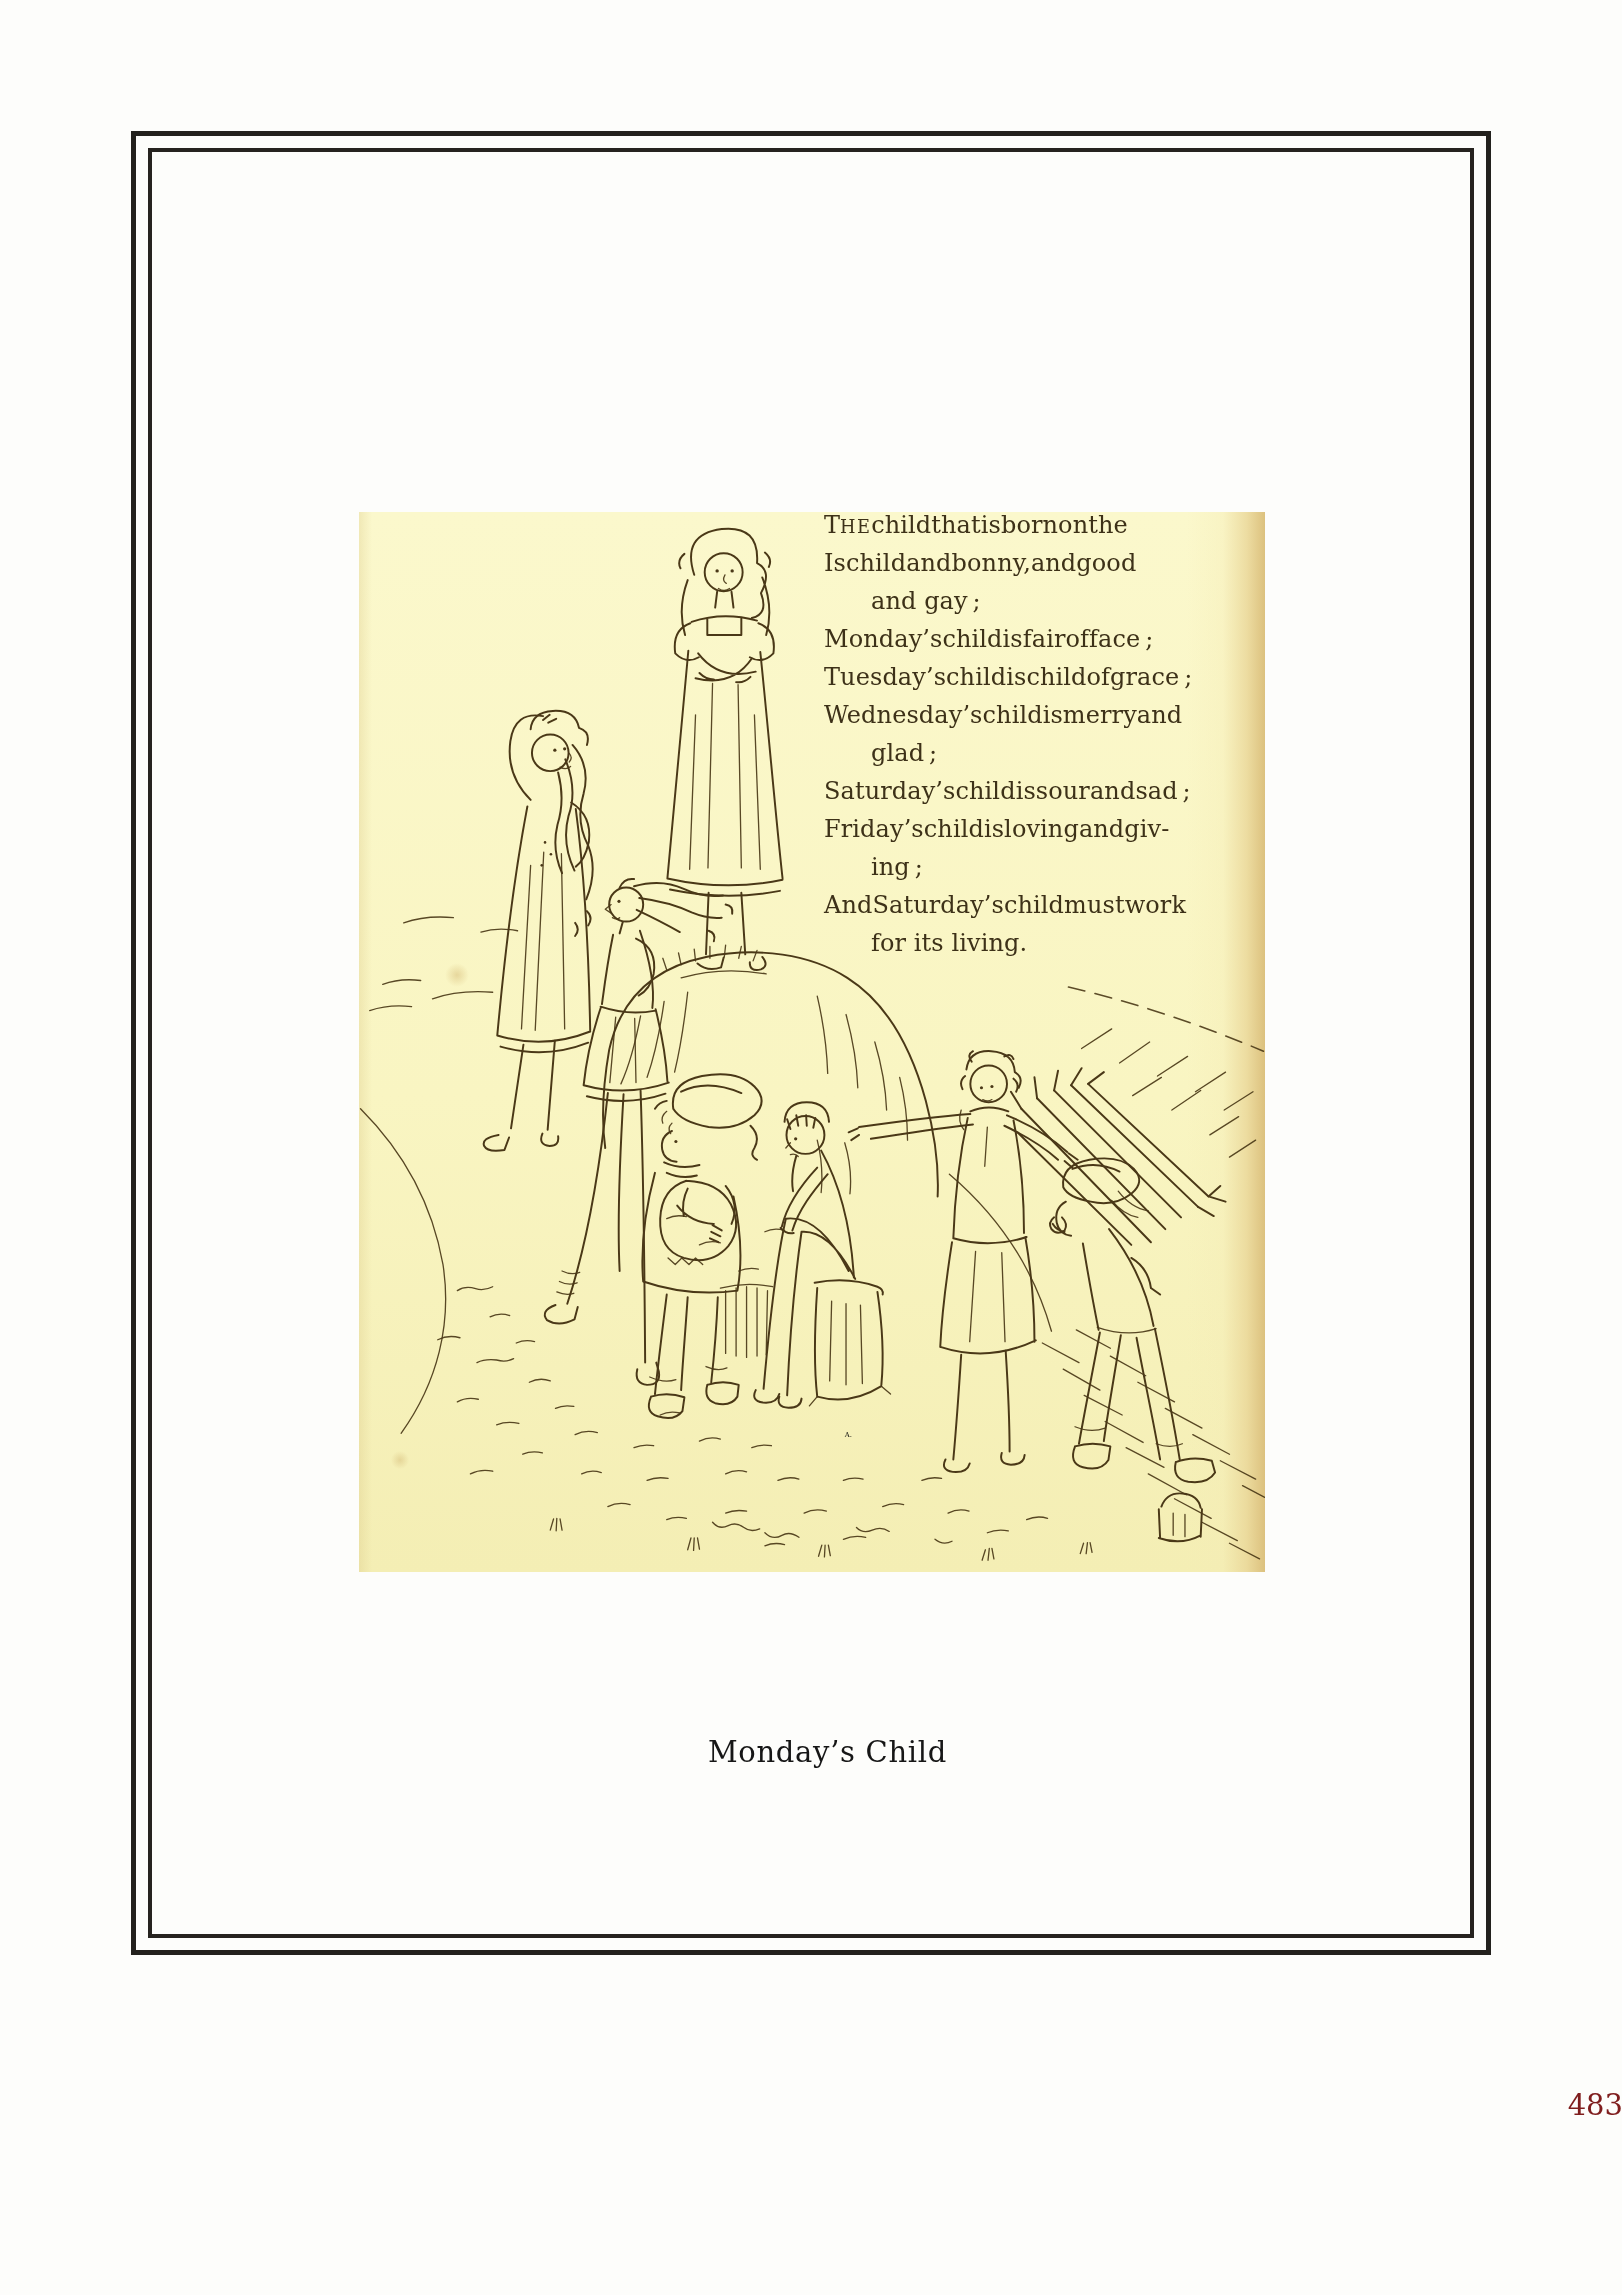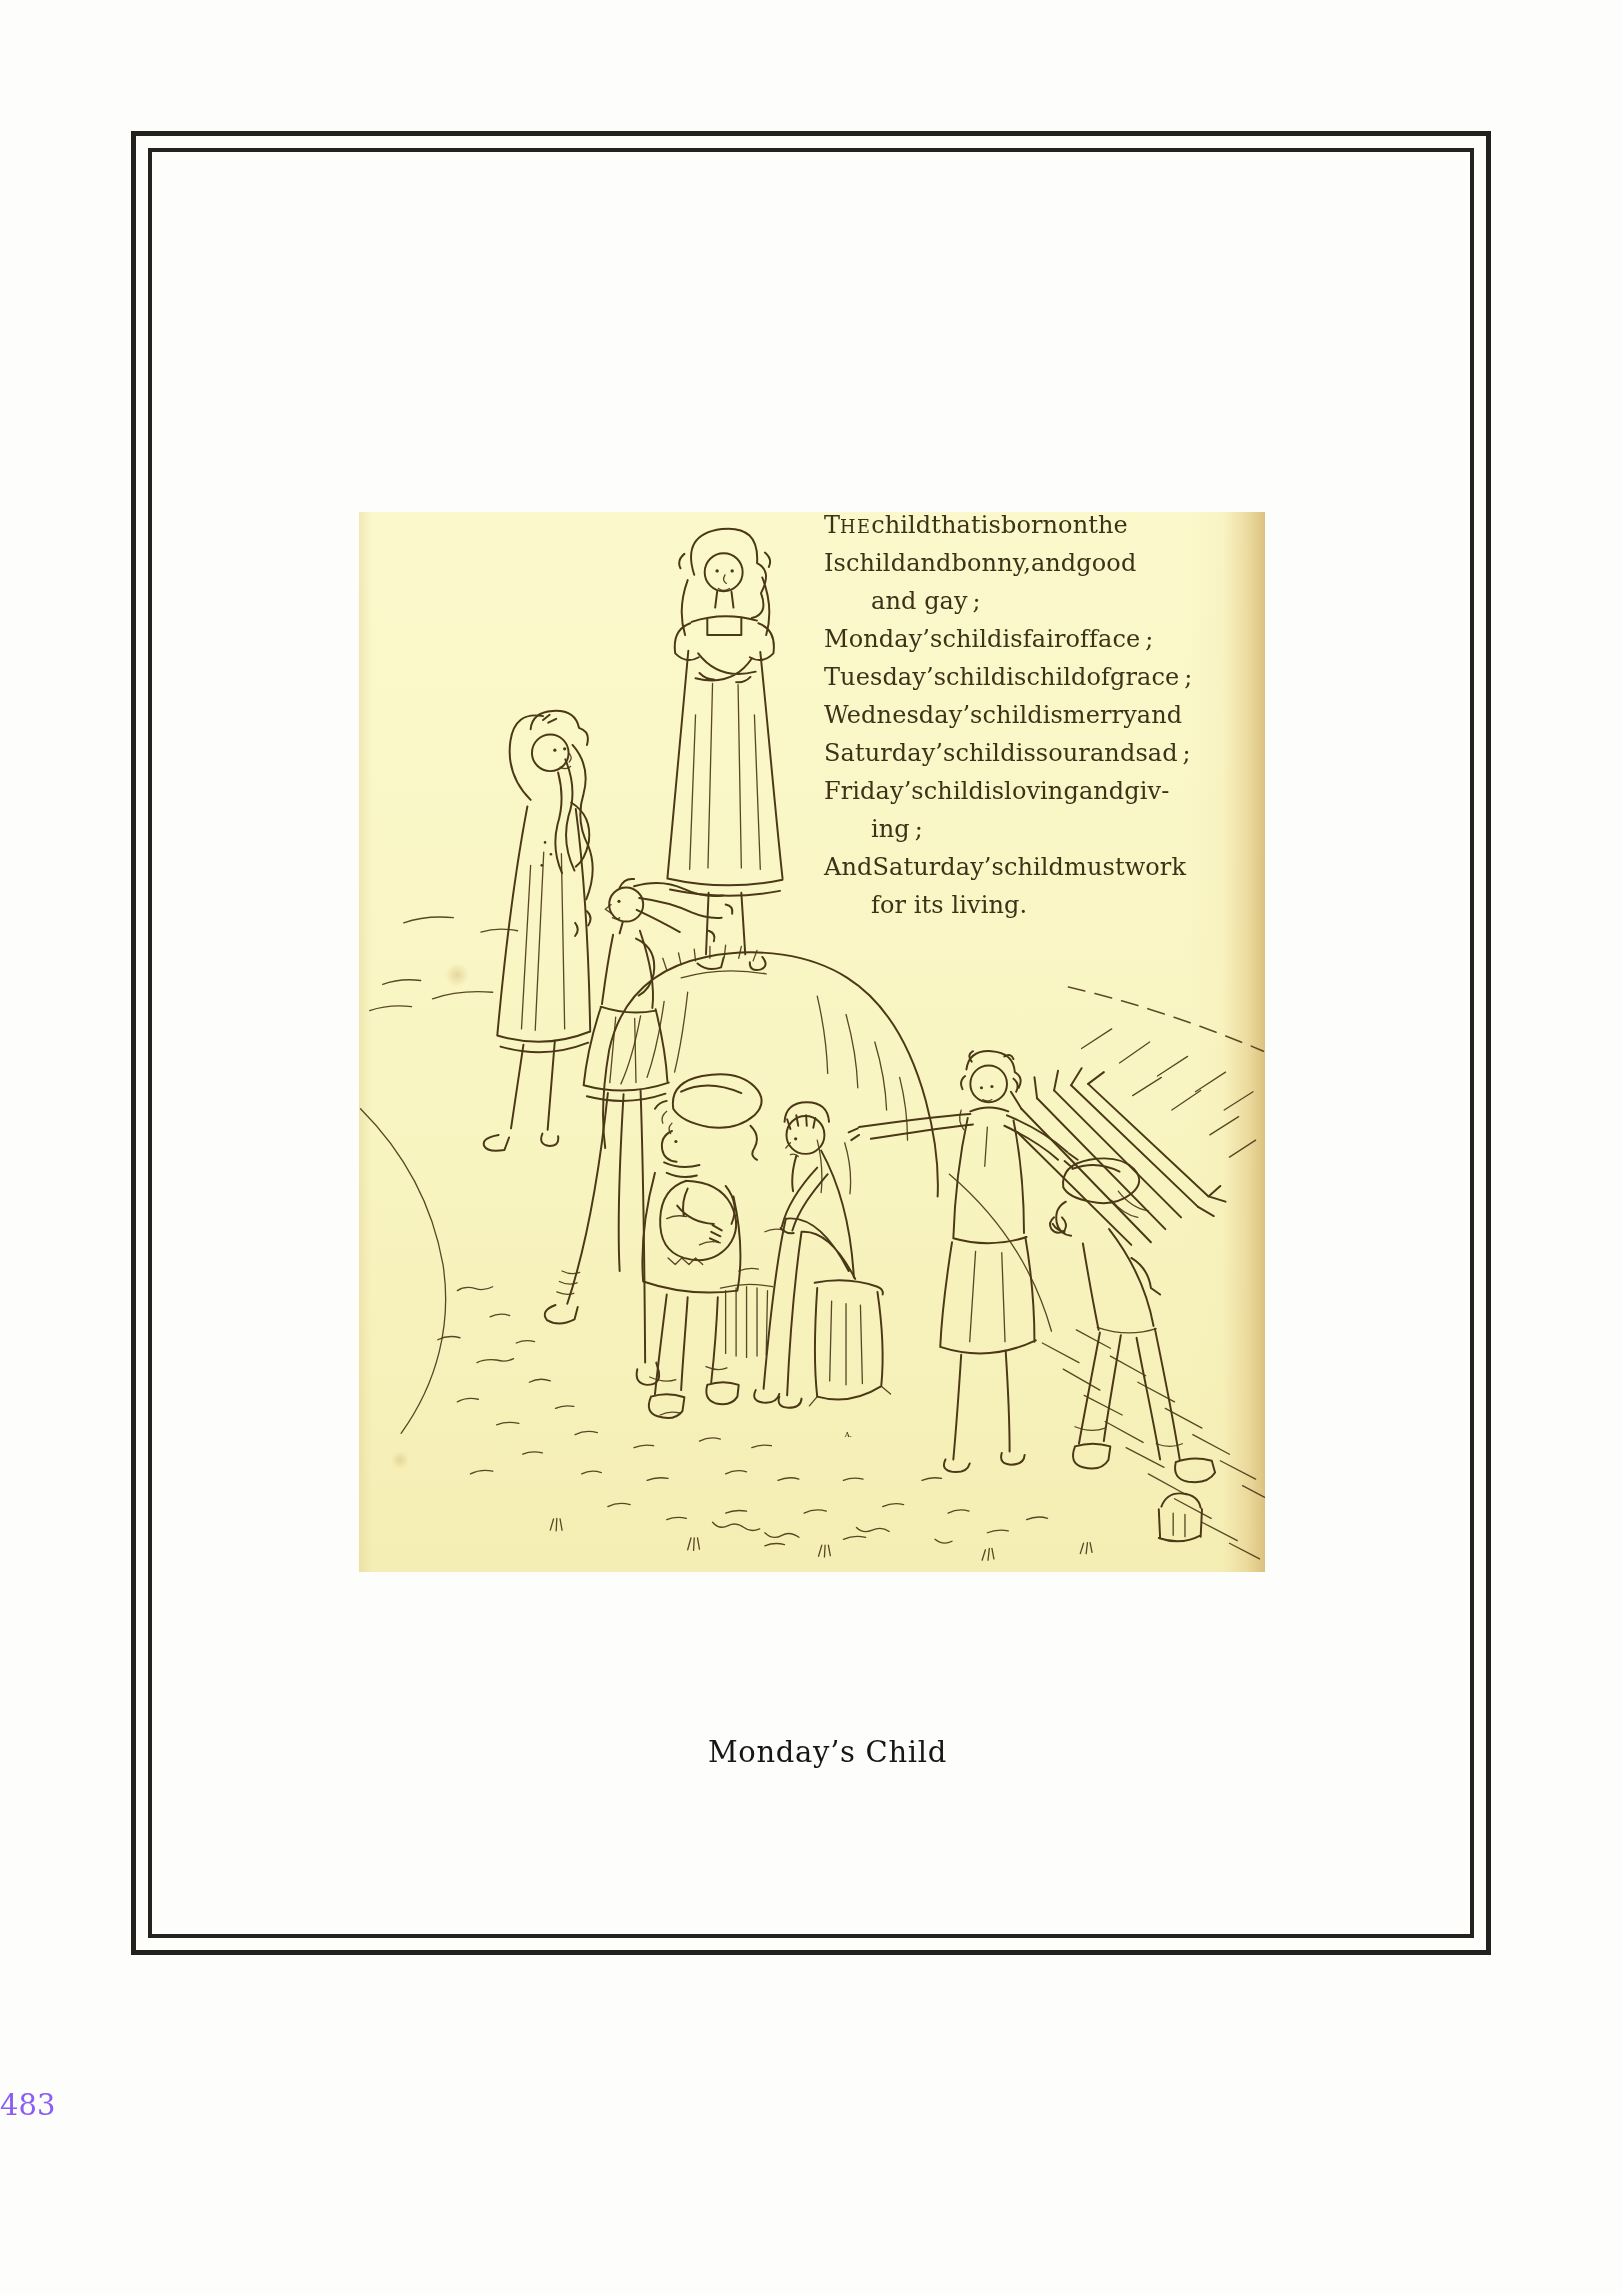--- a/index.html
+++ b/index.html
@@ -37,22 +37,22 @@
   .poem-line{height:38px; line-height:38px; white-space:nowrap;}
   .poem-line.justify{display:flex; justify-content:flex-start;}
   .poem-line.indent{padding-left:47px;}
   .sc{font-size:.74em; letter-spacing:1.3px;}
   
   .caption{
     position:absolute; left:0; top:1735px; width:1623px; text-align:center;
     font-size:29px; line-height:35px; color:#161616; letter-spacing:0.7px;padding-left:16px;
   }
   .folio{
-    position:absolute; left:0; top:2089px; width:1623px; text-align:left;
-    font-size:29px; line-height:33px; color:#8b5cf6;
+    position:absolute; left:0; top:2089px; width:1623px; text-align:right;
+    font-size:29px; line-height:33px; color:#7f1d1d;
   }
   
   .ink path, .ink circle{stroke:#4a3817; fill:none; stroke-width:3; stroke-linecap:round; stroke-linejoin:round;}
   .ink path.t{stroke-width:2; opacity:.92;}
   .ink path.d{stroke-dasharray:26 16; stroke-width:2.4; opacity:.9;}
   .ink circle.dot{fill:#4a3817; stroke:none;}
 </style>
 </head>
 <body>
 
@@ -229,20 +229,21 @@
           <span>of</span>
           <span>grace ;</span>
         </div>
         <div class="poem-line justify">
           <span>Wednesday’s</span>
           <span>child</span>
           <span>is</span>
           <span>merry</span>
           <span>and</span>
         </div>
+        <div class="poem-line indent">glad ;</div>
         <div class="poem-line justify">
           <span>Saturday’s</span>
           <span>child</span>
           <span>is</span>
           <span>sour</span>
           <span>and</span>
           <span>sad ;</span>
         </div>
         <div class="poem-line justify">
           <span>Friday’s</span>

